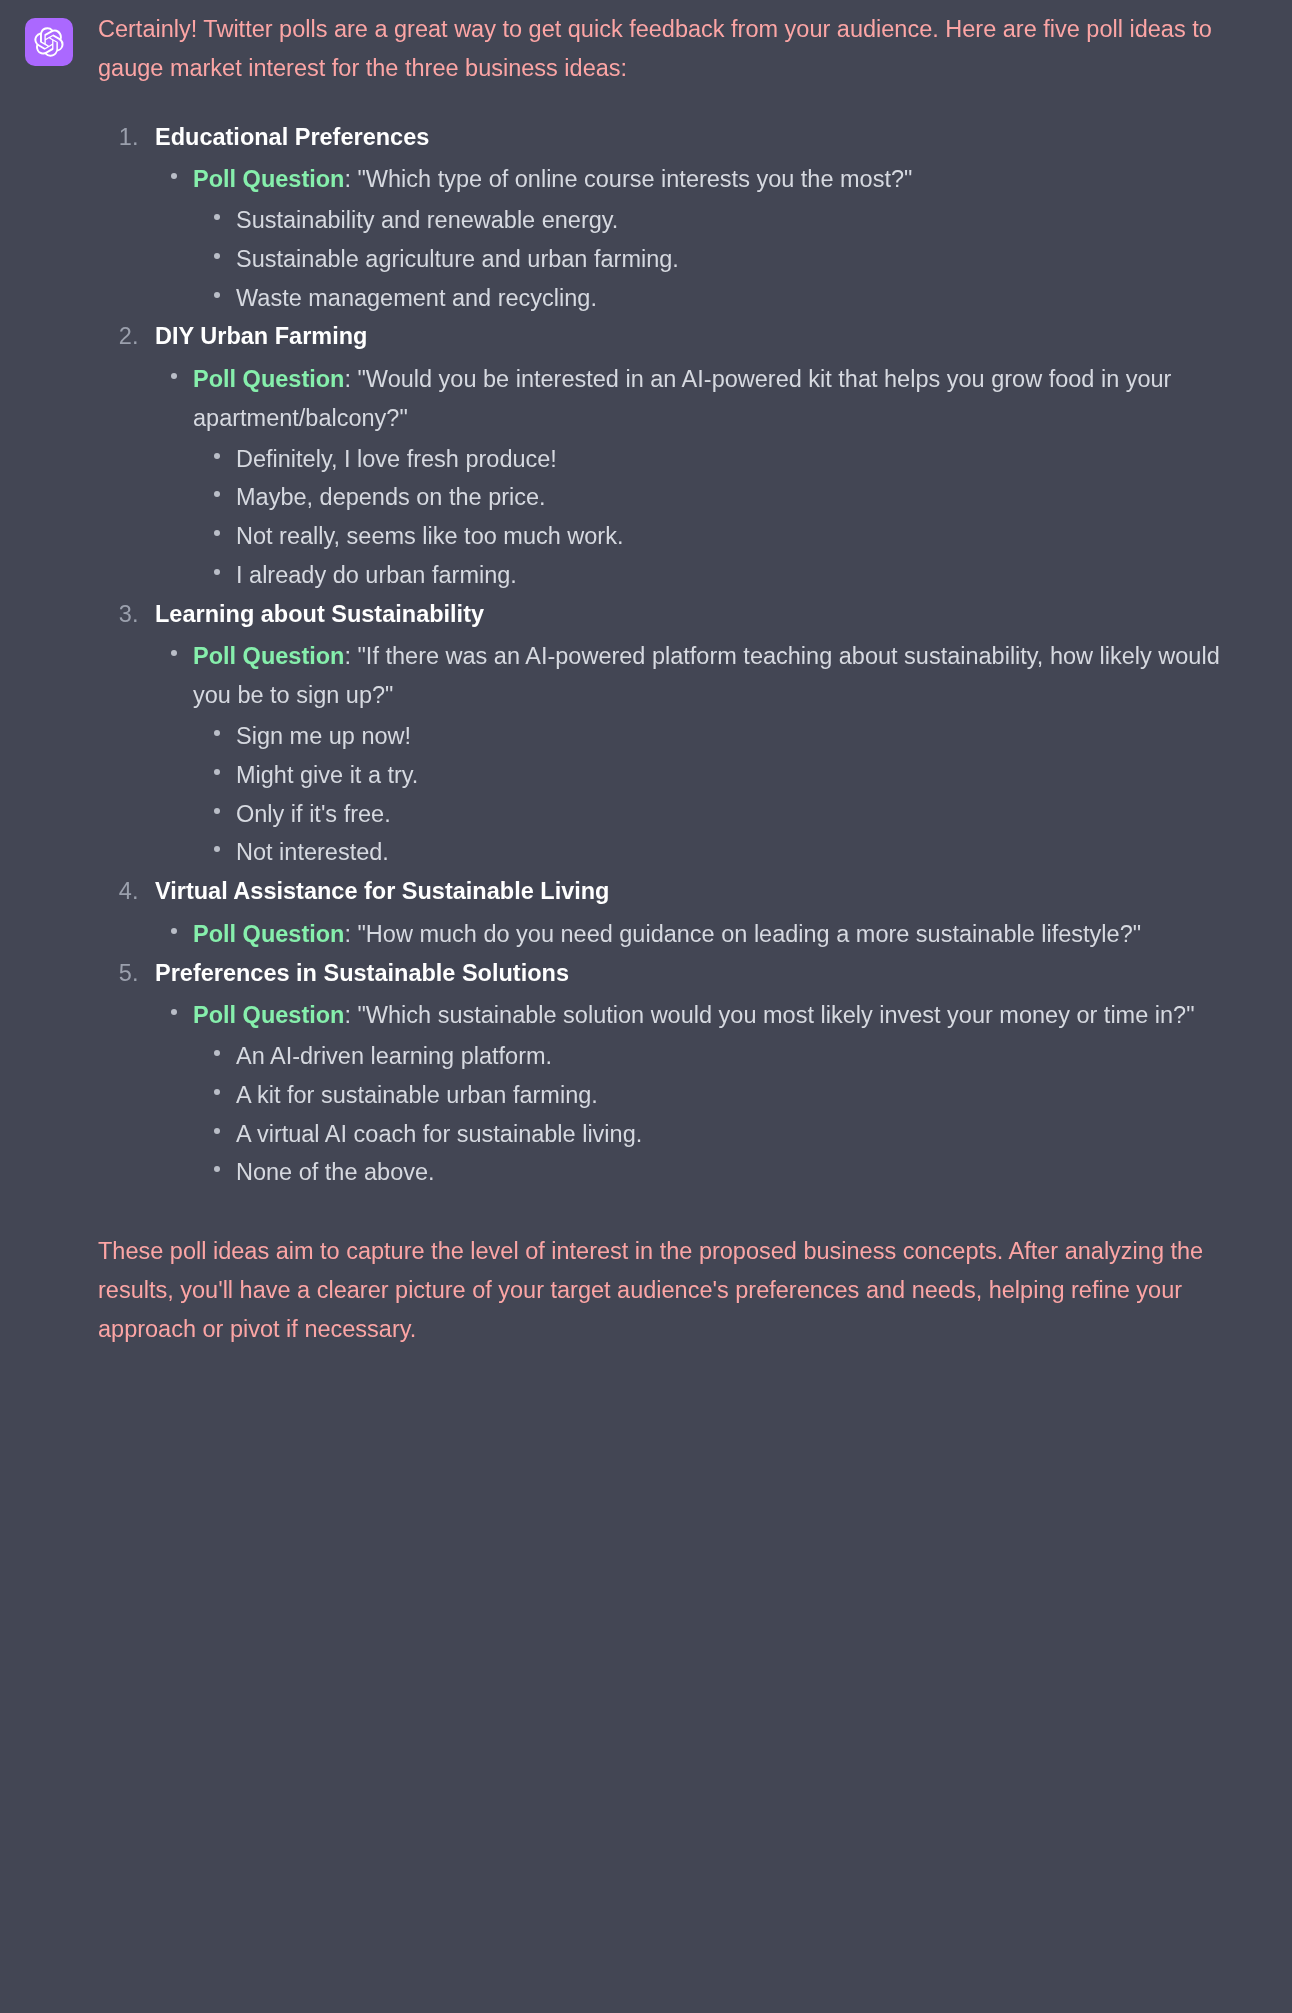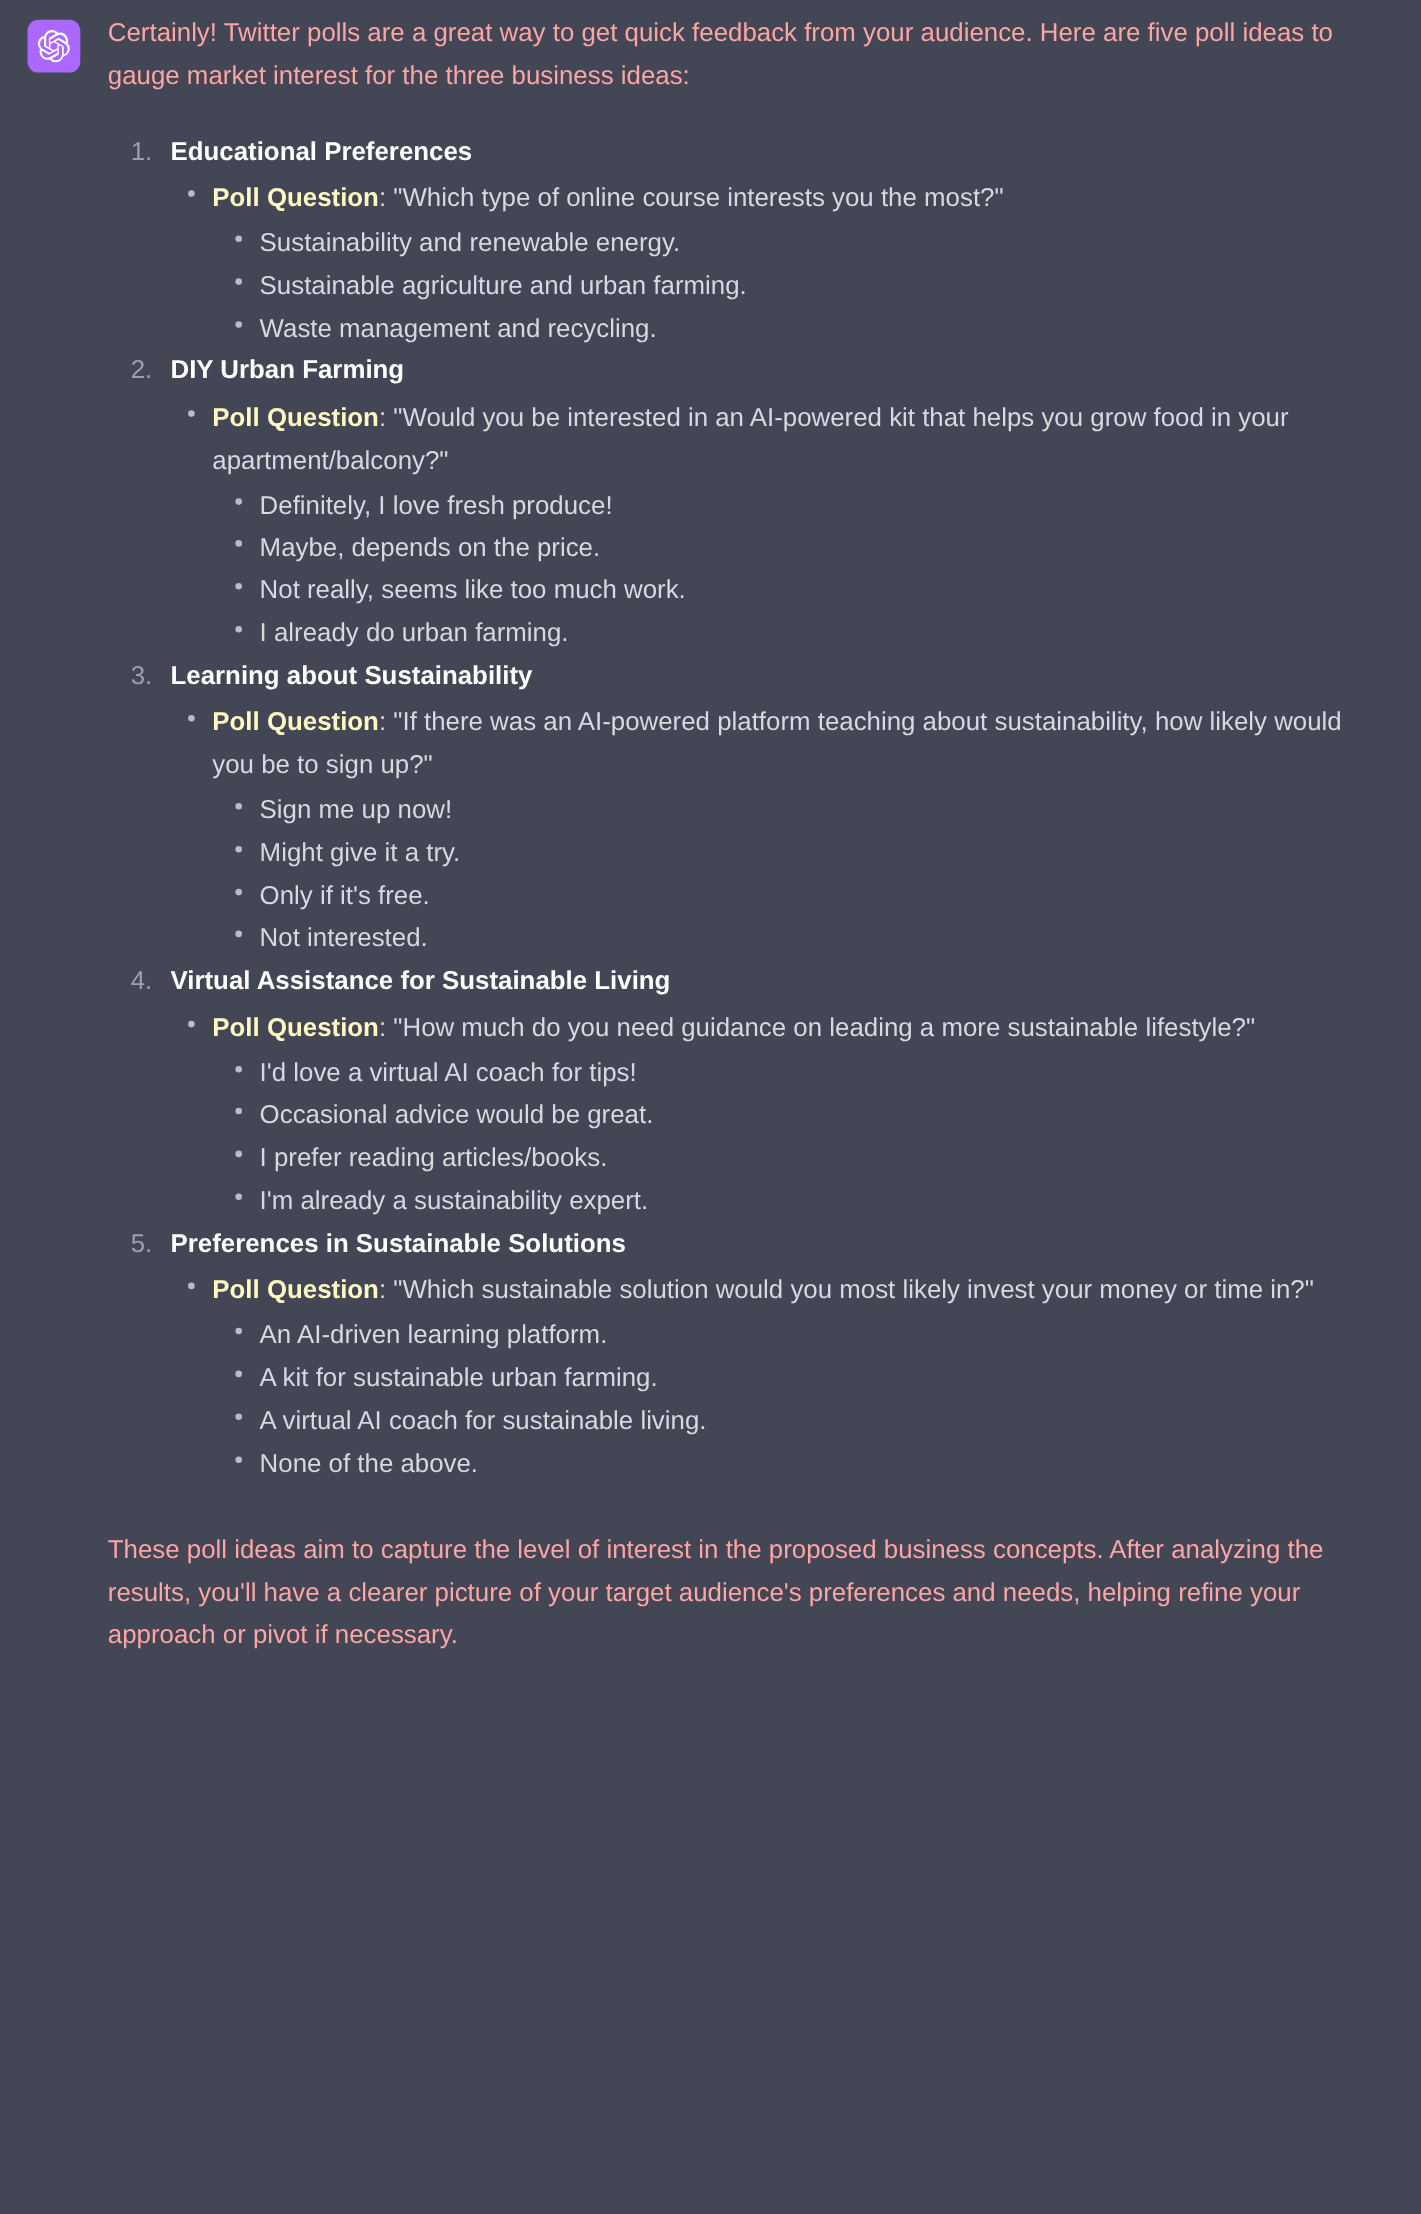--- a/index.html
+++ b/index.html
@@ -96,21 +96,21 @@
     content: "";
     position: absolute;
     left: -22px;
     top: 13px;
     width: 6px;
     height: 6px;
     border-radius: 50%;
     background: #b9bdc7;
   }
   .q-label {
-    color: #fef9c3;
+    color: #86efac;
     font-weight: bold;
   }
 
   ul.level3 {
     margin: 2px 0 0 0;
     padding-left: 43px;
     list-style: none;
   }
   ul.level3 > li {
     position: relative;
@@ -189,26 +189,20 @@
               <li>Not interested.</li>
             </ul>
           </li>
         </ul>
       </li>
 
       <li>
         <span class="item-title">Virtual Assistance for Sustainable Living</span>
         <ul class="level2">
           <li><span class="q-label">Poll Question</span><span>: </span><span>"How much do you need guidance on leading a more sustainable lifestyle?"</span>
-            <ul class="level3">
-              <li>I'd love a virtual AI coach for tips!</li>
-              <li>Occasional advice would be great.</li>
-              <li>I prefer reading articles/books.</li>
-              <li>I'm already a sustainability expert.</li>
-            </ul>
           </li>
         </ul>
       </li>
 
       <li>
         <span class="item-title">Preferences in Sustainable Solutions</span>
         <ul class="level2">
           <li><span class="q-label">Poll Question</span><span>: </span><span>"Which sustainable solution would you most likely invest your money or time in?"</span>
             <ul class="level3">
               <li>An AI-driven learning platform.</li>

